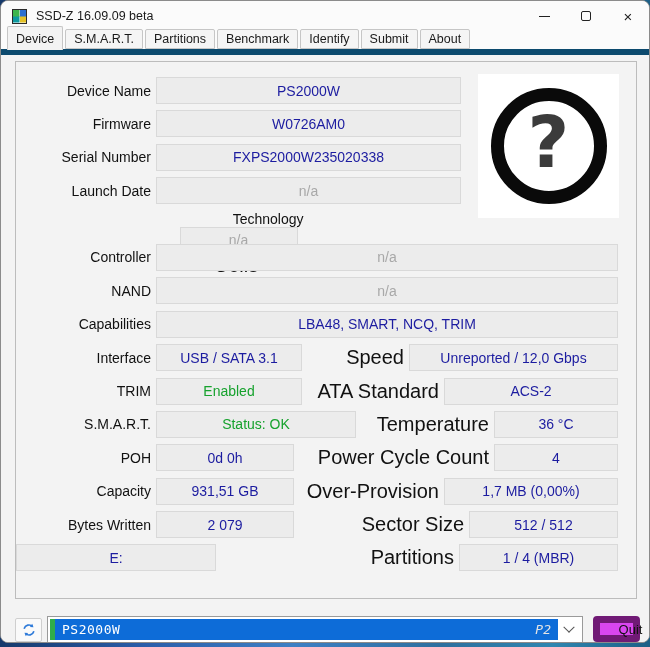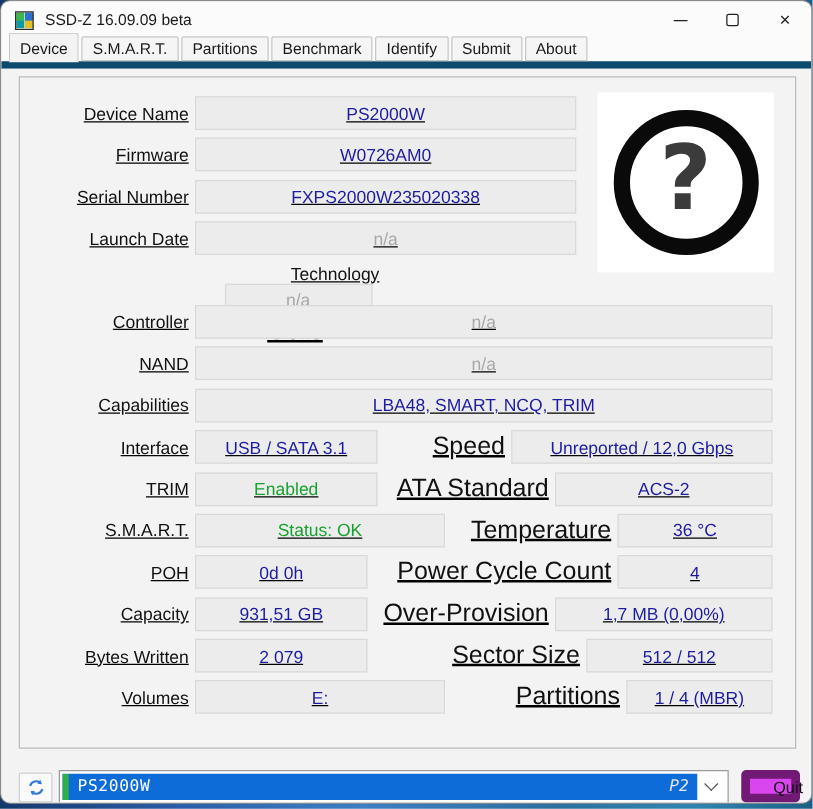--- a/index.html
+++ b/index.html
@@ -36,35 +36,35 @@
     padding:2px 8px 3px; margin-right:2px; height:20px; position:relative;
   }
   .tab.active {
     background:#f3f3f3; height:24px; padding-top:5px; z-index:2;
     margin-bottom:-1px; border-bottom:1px solid #f3f3f3;
   }
   
   .page { position:relative; height:588px; background:#f3f3f3; }
   .groupbox {
     position:absolute; left:14px; top:6px; width:622px; height:538px;
-    border:1px solid #bcbcbc; background:#f3f3f3;text-decoration:underline;
+    border:1px solid #bcbcbc; background:#f3f3f3;
   }
   .rows { padding-top:15px; }
   .field-row { display:flex; align-items:center; height:27px; margin-bottom:6.4px; padding-right:18px; }
   .field-row.end-460 { padding-right:175px;flex-direction:column; }
   .flabel { width:140px; flex:none; text-align:right; padding-right:5px; font-size:14px; color:#111; white-space:nowrap; }
   .flabel2 { flex:1; text-align:right; padding-right:5px; font-size:20px; color:#111; white-space:nowrap; }
   .vbox {
     height:27px; flex:none; background:#ececec; border:1px solid #d9d9d9;
     display:flex; align-items:center; justify-content:center;
   }
   .vtext { font-size:14px; color:#1c1ca0; white-space:nowrap; }
   .vtext[data-tone="na"] { color:#a8a8a8; }
   .vtext[data-tone="green"] { color:#17a22e; }
-  .bw118{width:118px}.bw124{width:124px}.bw138{width:138px}.bw139{width:117px}
+  .bw118{width:118px}.bw124{width:124px}.bw138{width:138px}.bw139{width:159px}
   .bw146{width:146px}.bw149{width:149px}.bw174{width:174px}.bw200{width:200px}
   .bw209{width:209px}.bw305{width:305px}.bw462{width:462px}.bw116{width:116px}
   
   .device-image {
     position:absolute; left:462px; top:12px; width:141px; height:144px;
     background:#ffffff; display:flex; align-items:center; justify-content:center;
   }
   .qcircle {
     width:116px; height:116px; border-radius:50%; border:13px solid #0a0a0a;
     display:flex; align-items:center; justify-content:center;
@@ -253,21 +253,20 @@
           <div class="vbox bw138">
               <span class="vtext" data-tone="navy">2 079</span>
             </div>
           <div class="flabel2">Sector Size</div>
           <div class="vbox bw149">
               <span class="vtext" data-tone="navy">512 / 512</span>
             </div>
         </div>
 
         <div class="field-row">
-          <div class="flabel">Volumes</div>
           <div class="vbox bw200">
               <span class="vtext" data-tone="navy">E:</span>
             </div>
           <div class="flabel2">Partitions</div>
           <div class="vbox bw139">
               <span class="vtext" data-tone="navy">1 / 4 (MBR)</span>
             </div>
         </div>
 
       </div>

